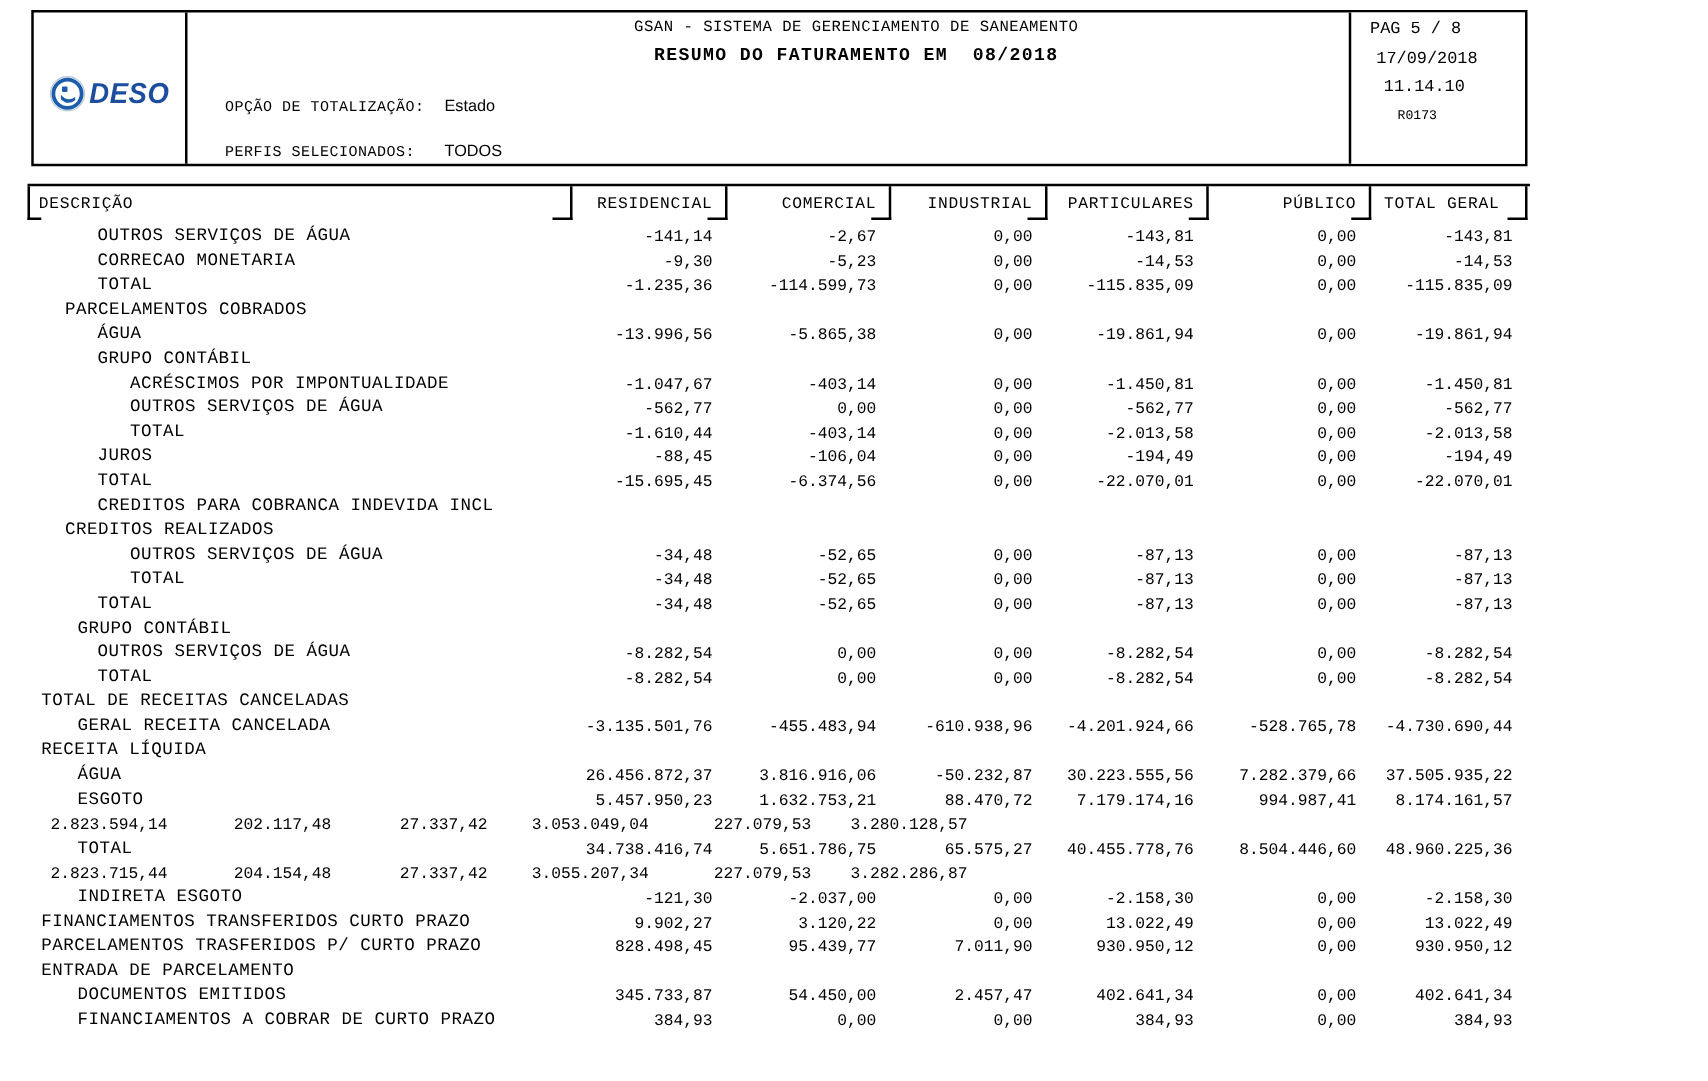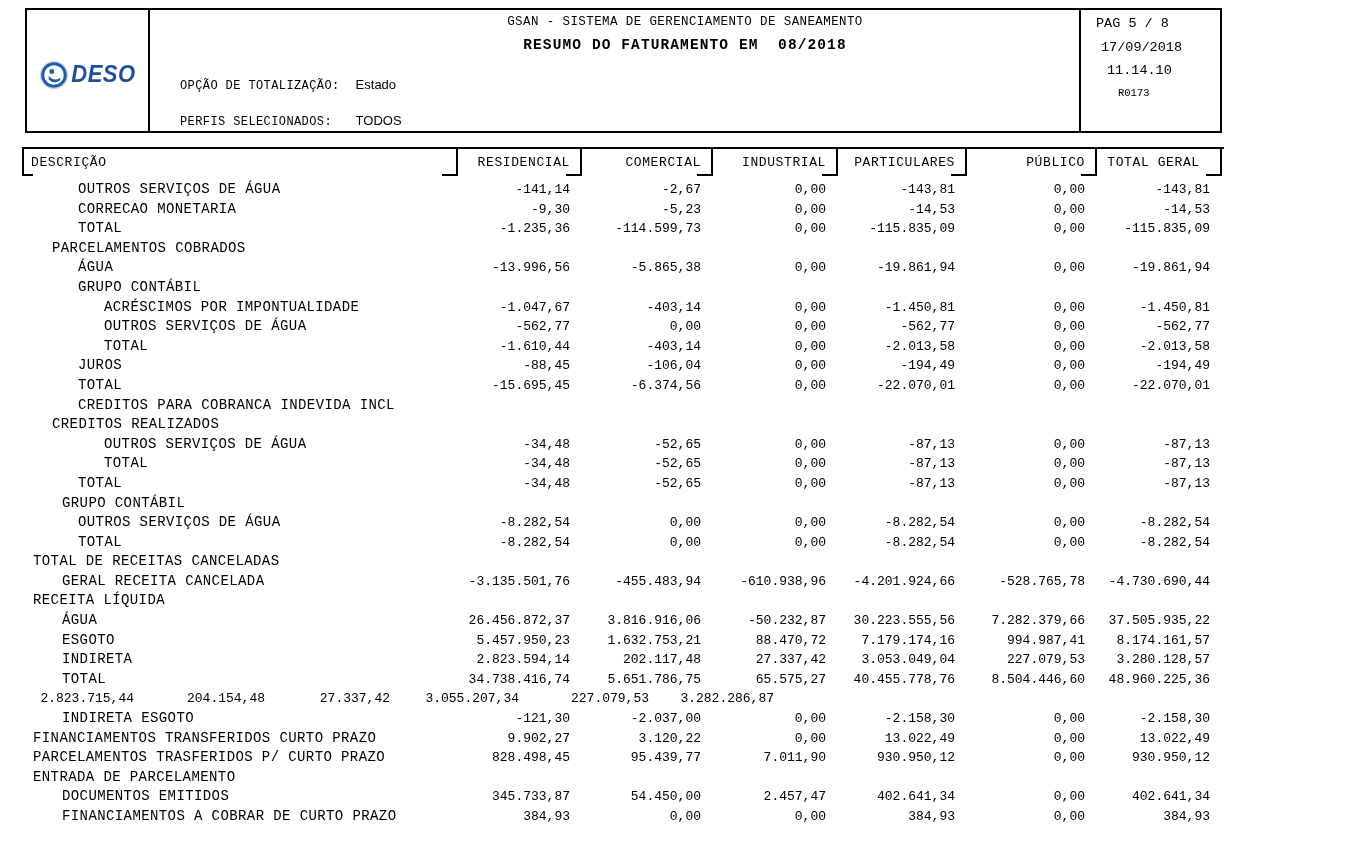--- a/index.html
+++ b/index.html
@@ -321,21 +321,20 @@
         <div class="trow">
           <span class="dcell" style="padding-left: 40px;">ESGOTO</span>
           <span class="vcell" style="width: 124px;">5.457.950,23</span>
           <span class="vcell" style="width: 131px;">1.632.753,21</span>
           <span class="vcell" style="width: 125px;">88.470,72</span>
           <span class="vcell" style="width: 129px;">7.179.174,16</span>
           <span class="vcell" style="width: 130px;">994.987,41</span>
           <span class="vcell" style="width: 125px;">8.174.161,57</span>
         </div>
         <div class="trow">
-          <span class="dcell" style="padding-left: 40px;">INDIRETA</span>
           <span class="vcell" style="width: 124px;">2.823.594,14</span>
           <span class="vcell" style="width: 131px;">202.117,48</span>
           <span class="vcell" style="width: 125px;">27.337,42</span>
           <span class="vcell" style="width: 129px;">3.053.049,04</span>
           <span class="vcell" style="width: 130px;">227.079,53</span>
           <span class="vcell" style="width: 125px;">3.280.128,57</span>
         </div>
         <div class="trow">
           <span class="dcell" style="padding-left: 40px;">TOTAL</span>
           <span class="vcell" style="width: 124px;">34.738.416,74</span>

